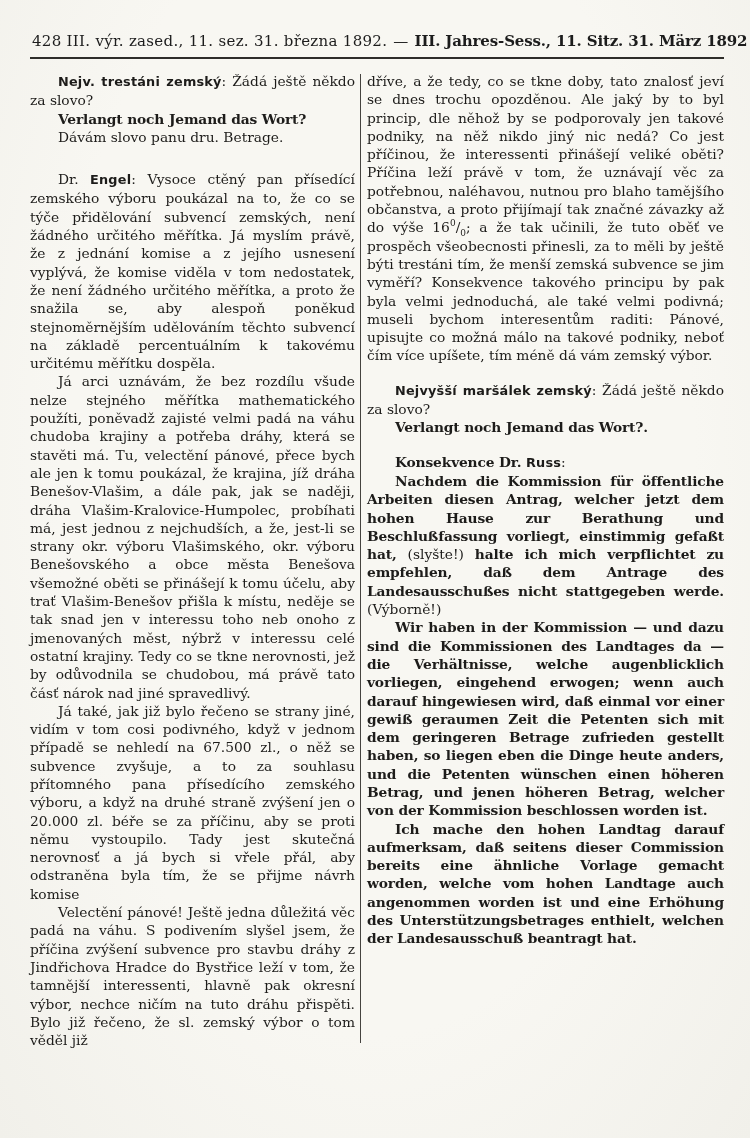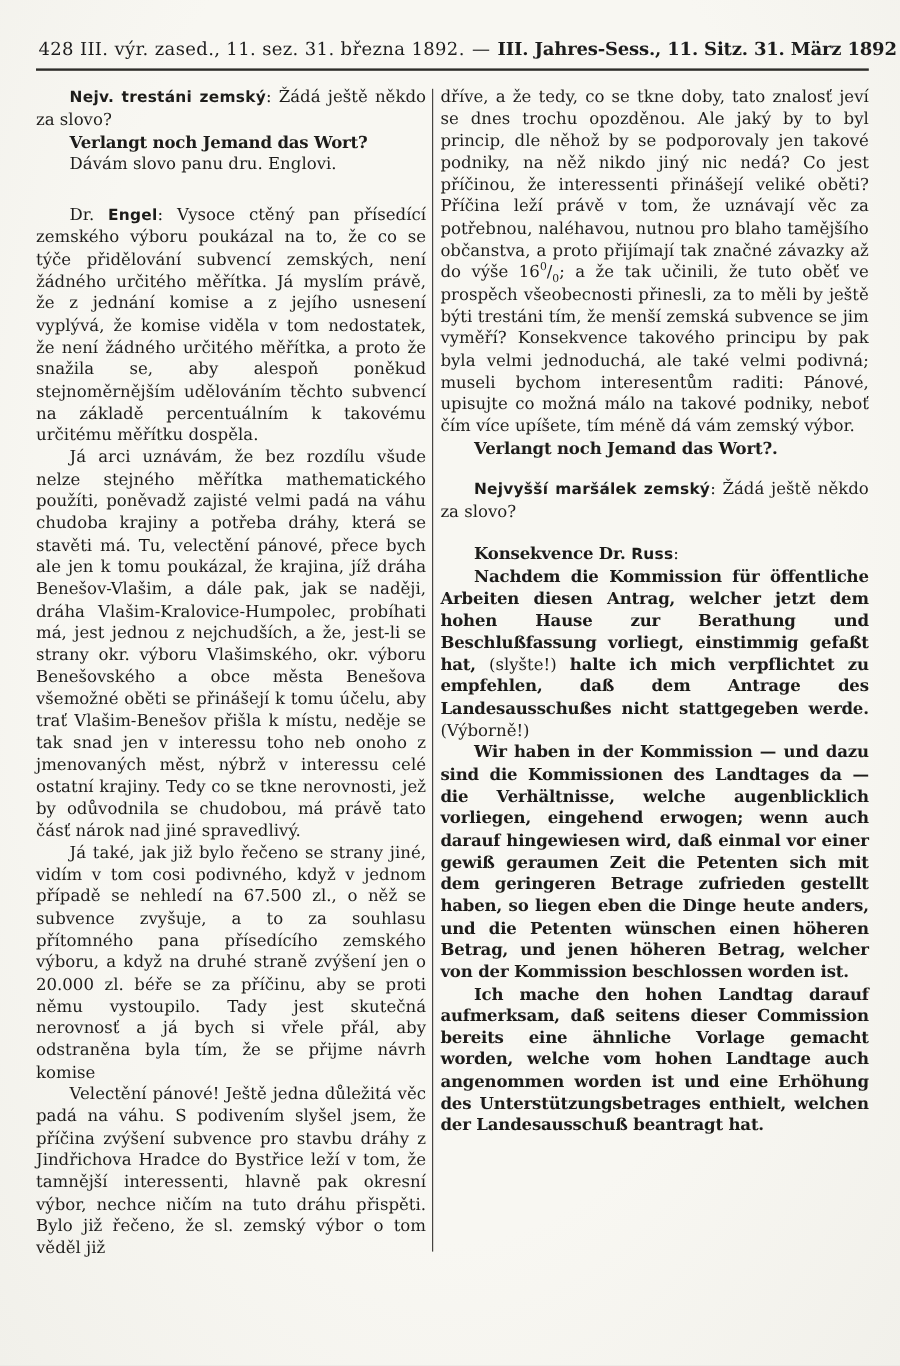--- a/index.html
+++ b/index.html
@@ -61,30 +61,30 @@
   <div class="hdr">
     <span>428 III. výr. zased., 11. sez. 31. března 1892.</span>
     <span class="sep">—</span>
     <span class="s-fraktur">III. Jahres-Sess., 11. Sitz. 31. März 1892</span>
   </div>
   <hr class="hdr-rule">
   <div class="cols">
     <div class="col col-left">
         <p class="block"><span class="s-bold">Nejv. trestáni zemský</span><span class="s-plain">: Žádá ještě někdo za slovo?</span></p>
         <p class="block"><span class="s-fraktur">Verlangt noch Jemand das Wort?</span></p>
-        <p class="block"><span class="s-plain">Dávám slovo panu dru. Englovi.</span></p>
+        <p class="block"><span class="s-plain">Dávám slovo panu dru. Betrage.</span></p>
         <p class="block gap-s"><span class="s-plain">Dr. </span><span class="s-bold">Engel</span><span class="s-plain">: Vysoce ctěný pan přísedící zemského výboru poukázal na to, že co se týče přidělování subvencí zemských, není žádného určitého měřítka. Já myslím právě, že z jednání komise a z jejího usnesení vyplývá, že komise viděla v tom nedostatek, že není žádného určitého měřítka, a proto že snažila se, aby alespoň poněkud stejnoměrnějším udělováním těchto subvencí na základě percentuálním k takovému určitému měřítku dospěla.</span></p>
         <p class="block"><span class="s-plain">Já arci uznávám, že bez rozdílu všude nelze stejného měřítka mathematického použíti, poněvadž zajisté velmi padá na váhu chudoba krajiny a potřeba dráhy, která se stavěti má. Tu, velectění pánové, přece bych ale jen k tomu poukázal, že krajina, jíž dráha Benešov-Vlašim, a dále pak, jak se naději, dráha Vlašim-Kralovice-Humpolec, probíhati má, jest jednou z nejchudších, a že, jest-li se strany okr. výboru Vlašimského, okr. výboru Benešovského a obce města Benešova všemožné oběti se přinášejí k tomu účelu, aby trať Vlašim-Benešov přišla k místu, neděje se tak snad jen v interessu toho neb onoho z jmenovaných měst, nýbrž v interessu celé ostatní krajiny. Tedy co se tkne nerovnosti, jež by odůvodnila se chudobou, má právě tato čásť nárok nad jiné spravedlivý.</span></p>
         <p class="block"><span class="s-plain">Já také, jak již bylo řečeno se strany jiné, vidím v tom cosi podivného, když v jednom případě se nehledí na 67.500 zl., o něž se subvence zvyšuje, a to za souhlasu přítomného pana přísedícího zemského výboru, a když na druhé straně zvýšení jen o 20.000 zl. béře se za příčinu, aby se proti němu vystoupilo. Tady jest skutečná nerovnosť a já bych si vřele přál, aby odstraněna byla tím, že se přijme návrh komise</span></p>
         <p class="block"><span class="s-plain">Velectění pánové! Ještě jedna důležitá věc padá na váhu. S podivením slyšel jsem, že příčina zvýšení subvence pro stavbu dráhy z Jindřichova Hradce do Bystřice leží v tom, že tamnější interessenti, hlavně pak okresní výbor, nechce ničím na tuto dráhu přispěti. Bylo již řečeno, že sl. zemský výbor o tom věděl již</span></p>
       </div>
     <div class="col-divider"></div>
     <div class="col col-right">
         <p class="block no-indent"><span class="s-plain">dříve, a že tedy, co se tkne doby, tato znalosť jeví se dnes trochu opozděnou. Ale jaký by to byl princip, dle něhož by se podporovaly jen takové podniky, na něž nikdo jiný nic nedá? Co jest příčinou, že interessenti přinášejí veliké oběti? Příčina leží právě v tom, že uznávají věc za potřebnou, naléhavou, nutnou pro blaho tamějšího občanstva, a proto přijímají tak značné závazky až do výše 16</span><span class="s-sup">0</span><span class="s-plain">/</span><span class="s-sub">0</span><span class="s-plain">; a že tak učinili, že tuto oběť ve prospěch všeobecnosti přinesli, za to měli by ještě býti trestáni tím, že menší zemská subvence se jim vyměří? Konsekvence takového principu by pak byla velmi jednoduchá, ale také velmi podivná; museli bychom interesentům raditi: Pánové, upisujte co možná málo na takové podniky, neboť čím více upíšete, tím méně dá vám zemský výbor.</span></p>
+        <p class="block gap-m"><span class="s-bold">Nejvyšší maršálek zemský</span><span class="s-plain">: Žádá ještě někdo za slovo?</span></p>
         <p class="block"><span class="s-fraktur">Verlangt noch Jemand das Wort?.</span></p>
-        <p class="block gap-m"><span class="s-bold">Nejvyšší maršálek zemský</span><span class="s-plain">: Žádá ještě někdo za slovo?</span></p>
         <p class="block gap-m"><span class="s-fraktur">Konsekvence Dr. </span><span class="s-bold">Russ</span><span class="s-plain">:</span></p>
         <p class="block"><span class="s-fraktur">Nachdem die Kommission für öffentliche Arbeiten diesen Antrag, welcher jetzt dem hohen Hause zur Berathung und Beschlußfassung vorliegt, einstimmig gefaßt hat, </span><span class="s-plain">(slyšte!)</span><span class="s-fraktur"> halte ich mich verpflichtet zu empfehlen, daß dem Antrage des Landesausschußes nicht stattgegeben werde. </span><span class="s-plain">(Výborně!)</span></p>
         <p class="block"><span class="s-fraktur">Wir haben in der Kommission — und dazu sind die Kommissionen des Landtages da — die Verhältnisse, welche augenblicklich vorliegen, eingehend erwogen; wenn auch darauf hingewiesen wird, daß einmal vor einer gewiß geraumen Zeit die Petenten sich mit dem geringeren Betrage zufrieden gestellt haben, so liegen eben die Dinge heute anders, und die Petenten wünschen einen höheren Betrag, und jenen höheren Betrag, welcher von der Kommission beschlossen worden ist.</span></p>
         <p class="block"><span class="s-fraktur">Ich mache den hohen Landtag darauf aufmerksam, daß seitens dieser Commission bereits eine ähnliche Vorlage gemacht worden, welche vom hohen Landtage auch angenommen worden ist und eine Erhöhung des Unterstützungsbetrages enthielt, welchen der Landesausschuß beantragt hat.</span></p>
       </div>
   </div>
 </div>
 
 </body></html>

